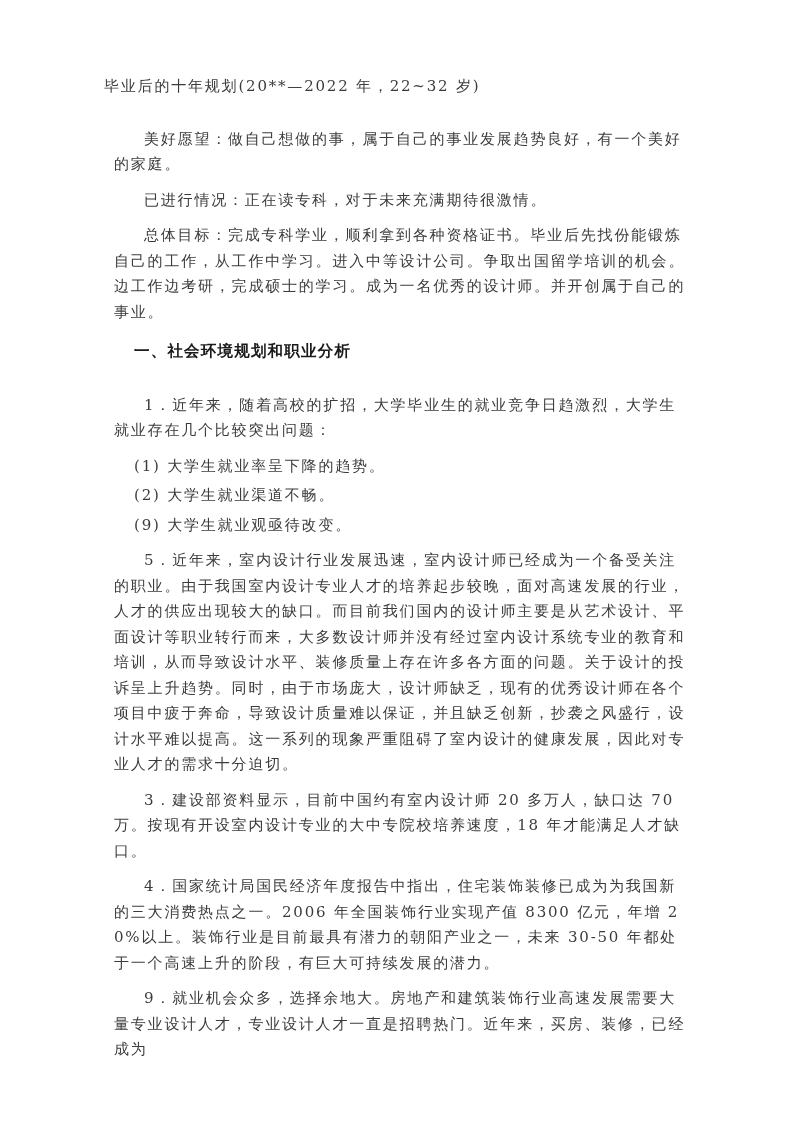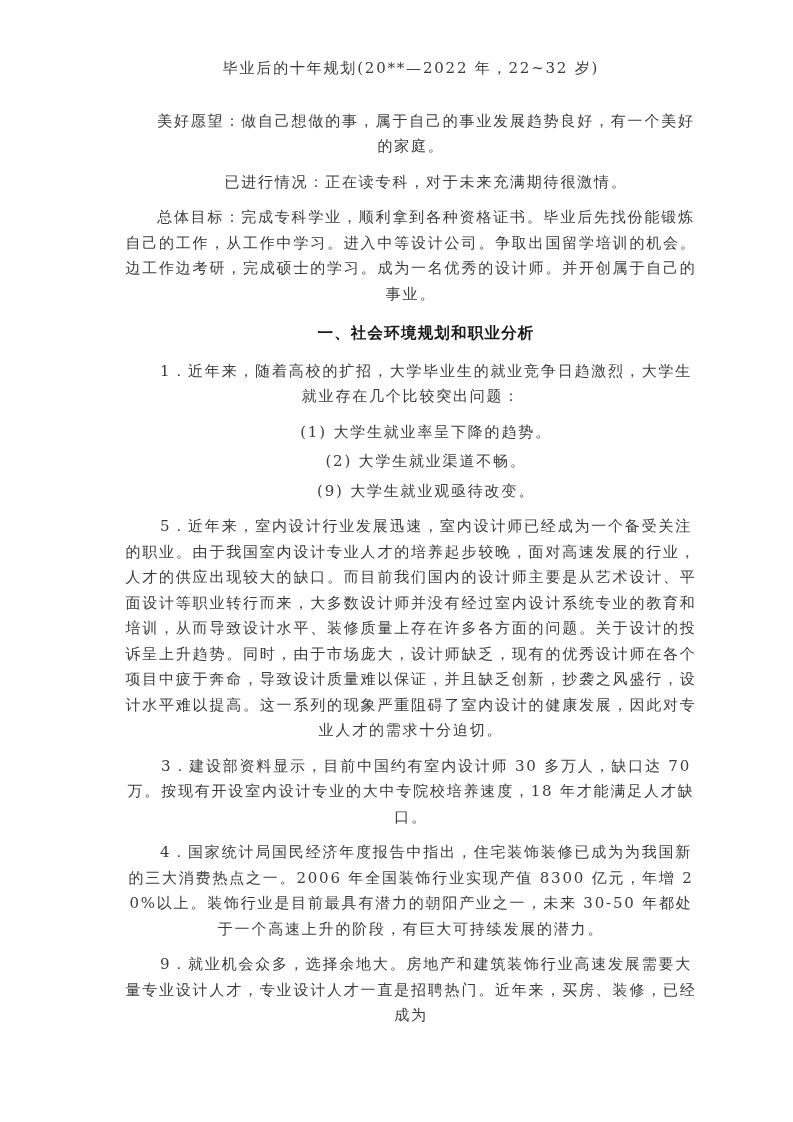--- a/index.html
+++ b/index.html
@@ -11,45 +11,45 @@
     position: relative;
     width: 793px;
     height: 1122px;
     background: #ffffff;
     overflow: hidden;
     font-family: "DejaVu Serif", "Liberation Serif", serif;
   }
   .doc-content {
     position: absolute;
     top: 0;
-    left: 114px;
+    left: 104px;
     width: 594px;
-    padding-top: 56px;
+    padding-top: 74px;
     color: #3b3b3b;
     font-size: 15px;
     line-height: 25.5px;
     letter-spacing: 1.8px;
-    text-align: center;
+    text-align: left;
     word-break: break-all;
     line-break: anywhere;
   }
   .doc-title {
     margin: 0 0 27px 0;
     text-indent: 0;
   }
   .doc-par {
     margin: 10px 10px;
     text-indent: 30px;
   }
   .doc-list-item {
     margin: 4px 0;
     text-indent: 30px;
   }
   .doc-heading {
-    margin: 14px 0 12px 0;
+    margin: 14px 0 28px 0;
     text-indent: 30px;
     font-family: "DejaVu Sans", "Liberation Sans", sans-serif;
     font-weight: bold;
     color: #1a1a1a;
     font-size: 15.5px;
     letter-spacing: 1.2px;
   }
 </style>
 </head>
 <body>
@@ -71,20 +71,20 @@
     <p class="doc-par">1．近年来，随着高校的扩招，大学毕业生的就业竞争日趋激烈，大学生就业存在几个比较突出问题：</p>
 
     <p class="doc-list-item">(1) 大学生就业率呈下降的趋势。</p>
 
     <p class="doc-list-item">(2) 大学生就业渠道不畅。</p>
 
     <p class="doc-list-item">(9) 大学生就业观亟待改变。</p>
 
     <p class="doc-par">5．近年来，室内设计行业发展迅速，室内设计师已经成为一个备受关注的职业。由于我国室内设计专业人才的培养起步较晚，面对高速发展的行业，人才的供应出现较大的缺口。而目前我们国内的设计师主要是从艺术设计、平面设计等职业转行而来，大多数设计师并没有经过室内设计系统专业的教育和培训，从而导致设计水平、装修质量上存在许多各方面的问题。关于设计的投诉呈上升趋势。同时，由于市场庞大，设计师缺乏，现有的优秀设计师在各个项目中疲于奔命，导致设计质量难以保证，并且缺乏创新，抄袭之风盛行，设计水平难以提高。这一系列的现象严重阻碍了室内设计的健康发展，因此对专业人才的需求十分迫切。</p>
 
-    <p class="doc-par">3．建设部资料显示，目前中国约有室内设计师 30 多万人，缺口达 70 万。按现有开设室内设计专业的大中专院校培养速度，18 年才能满足人才缺口。</p>
+    <p class="doc-par">3．建设部资料显示，目前中国约有室内设计师 20 多万人，缺口达 70 万。按现有开设室内设计专业的大中专院校培养速度，18 年才能满足人才缺口。</p>
 
     <p class="doc-par">4．国家统计局国民经济年度报告中指出，住宅装饰装修已成为为我国新的三大消费热点之一。2006 年全国装饰行业实现产值 8300 亿元，年增 20%以上。装饰行业是目前最具有潜力的朝阳产业之一，未来 30-50 年都处于一个高速上升的阶段，有巨大可持续发展的潜力。</p>
 
     <p class="doc-par">9．就业机会众多，选择余地大。房地产和建筑装饰行业高速发展需要大量专业设计人才，专业设计人才一直是招聘热门。近年来，买房、装修，已经成为</p>
 
   </div>
 </div>
 
 </body></html>

